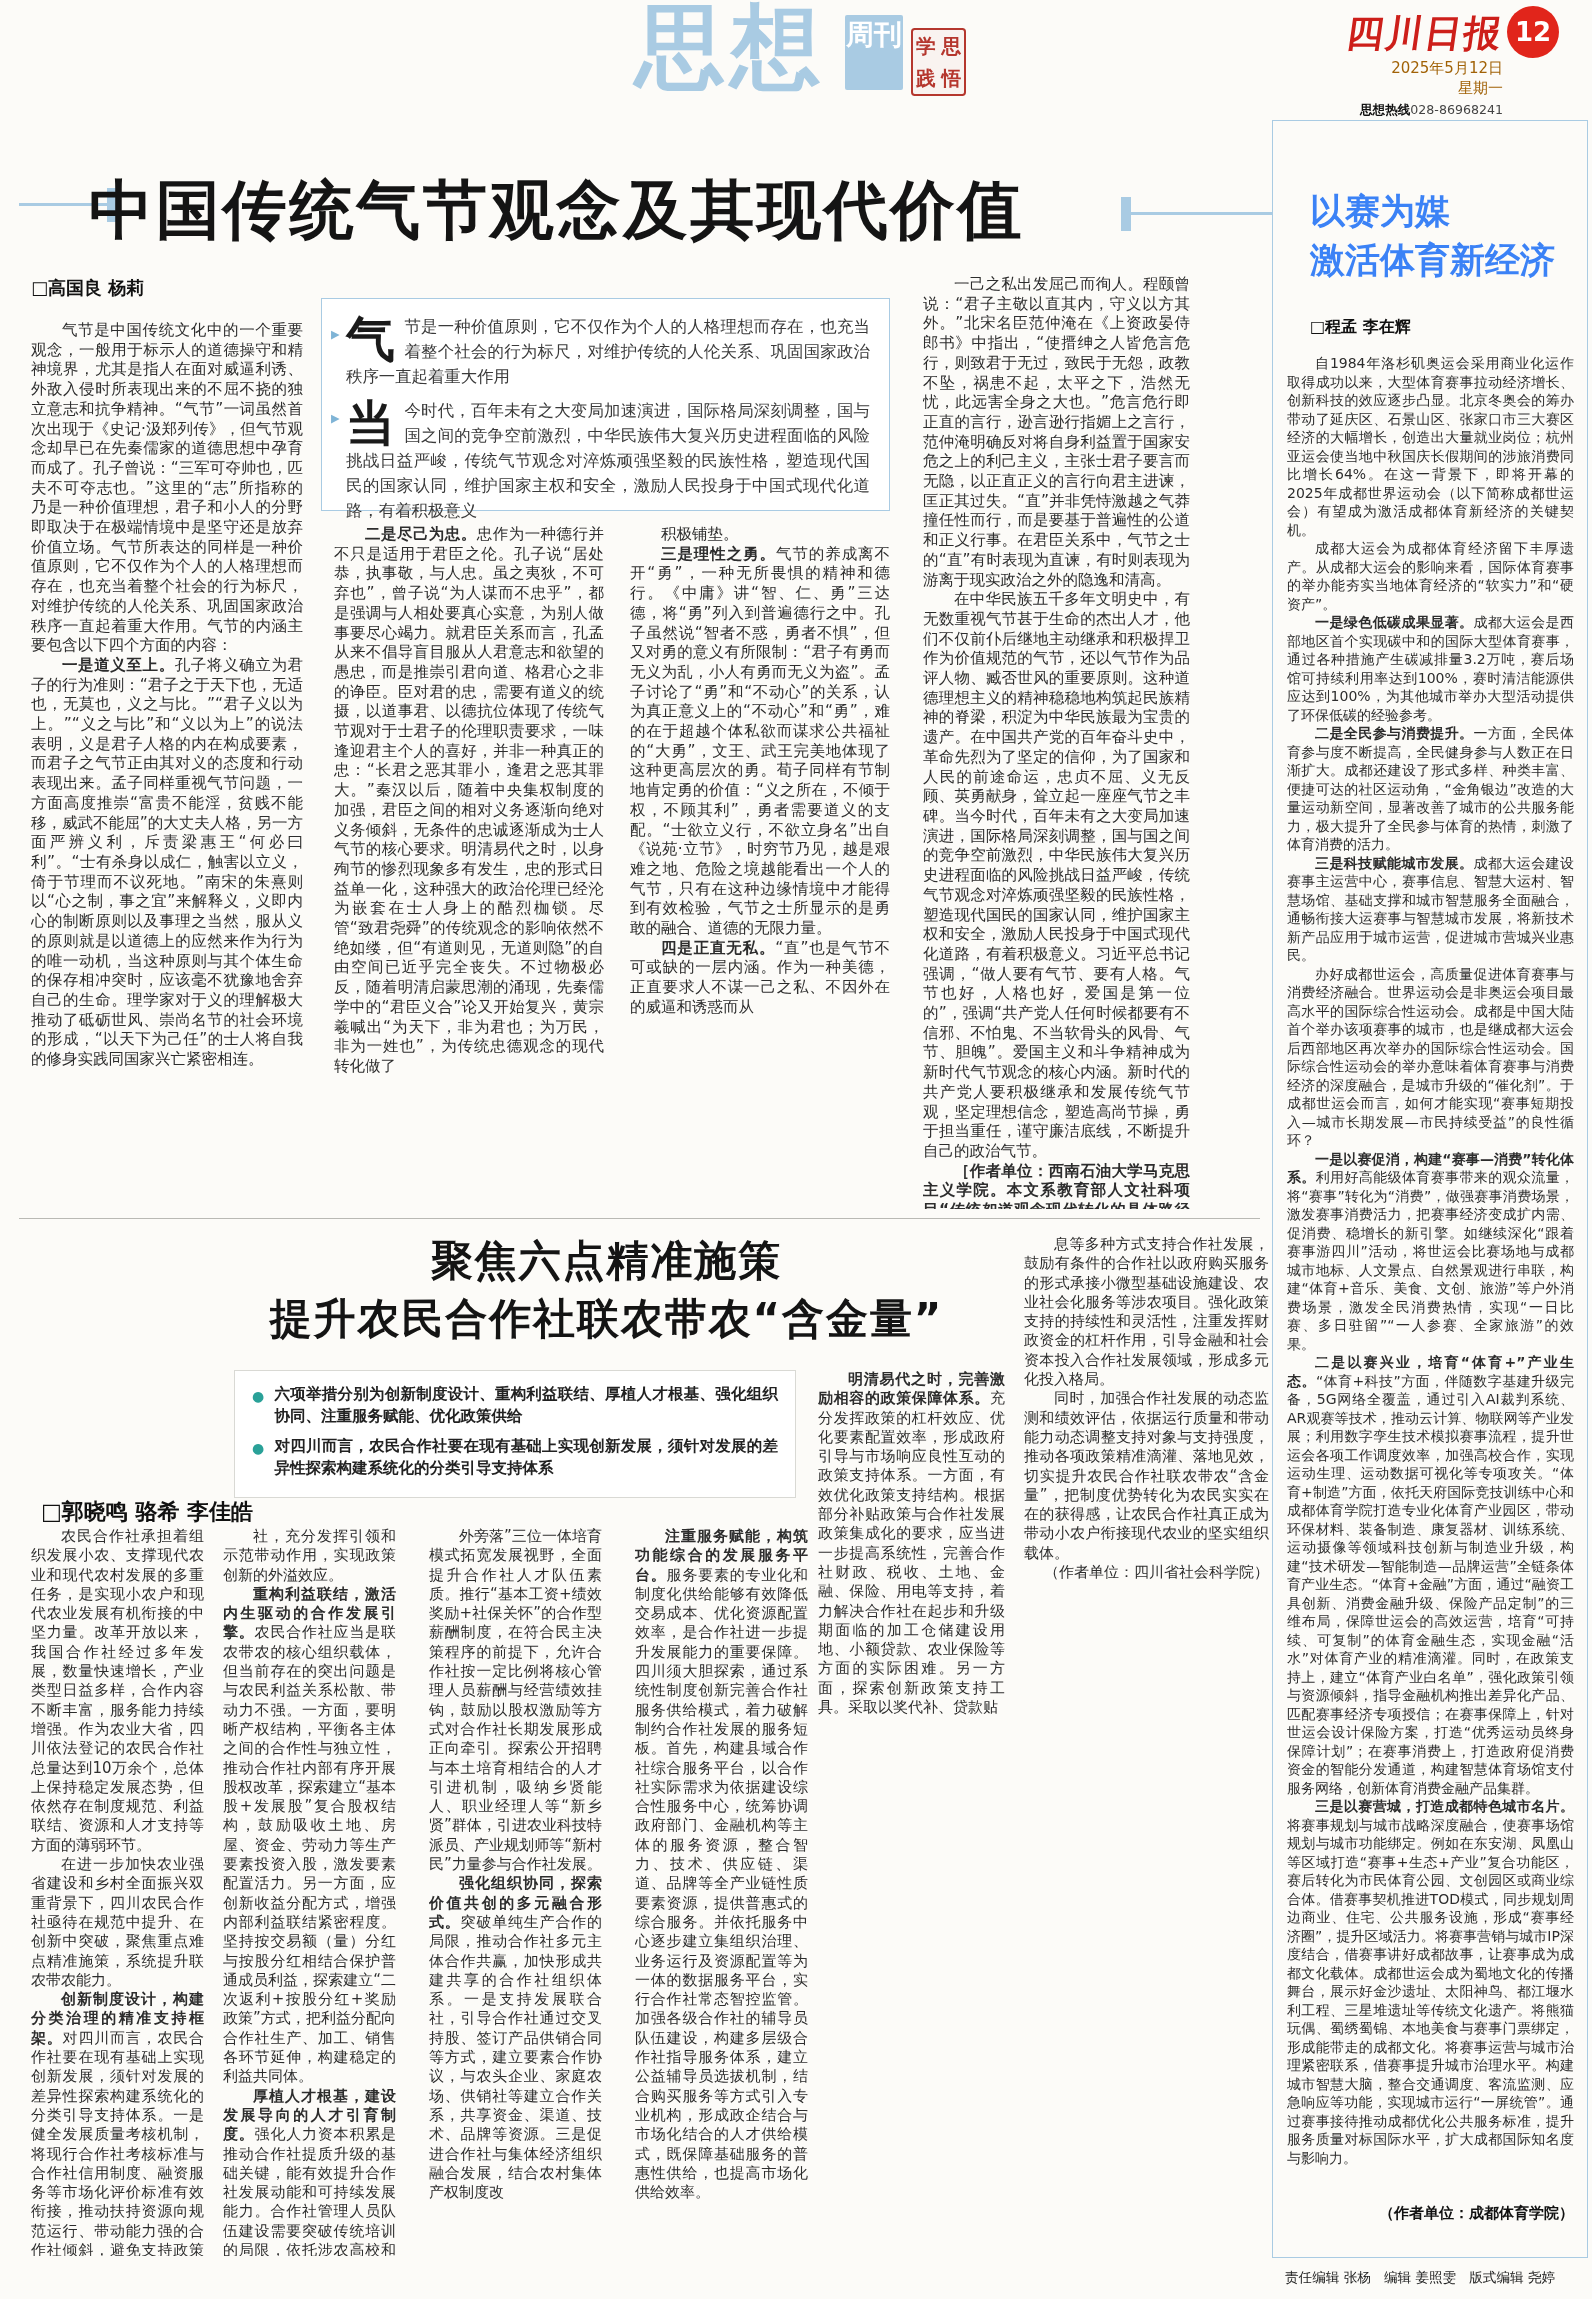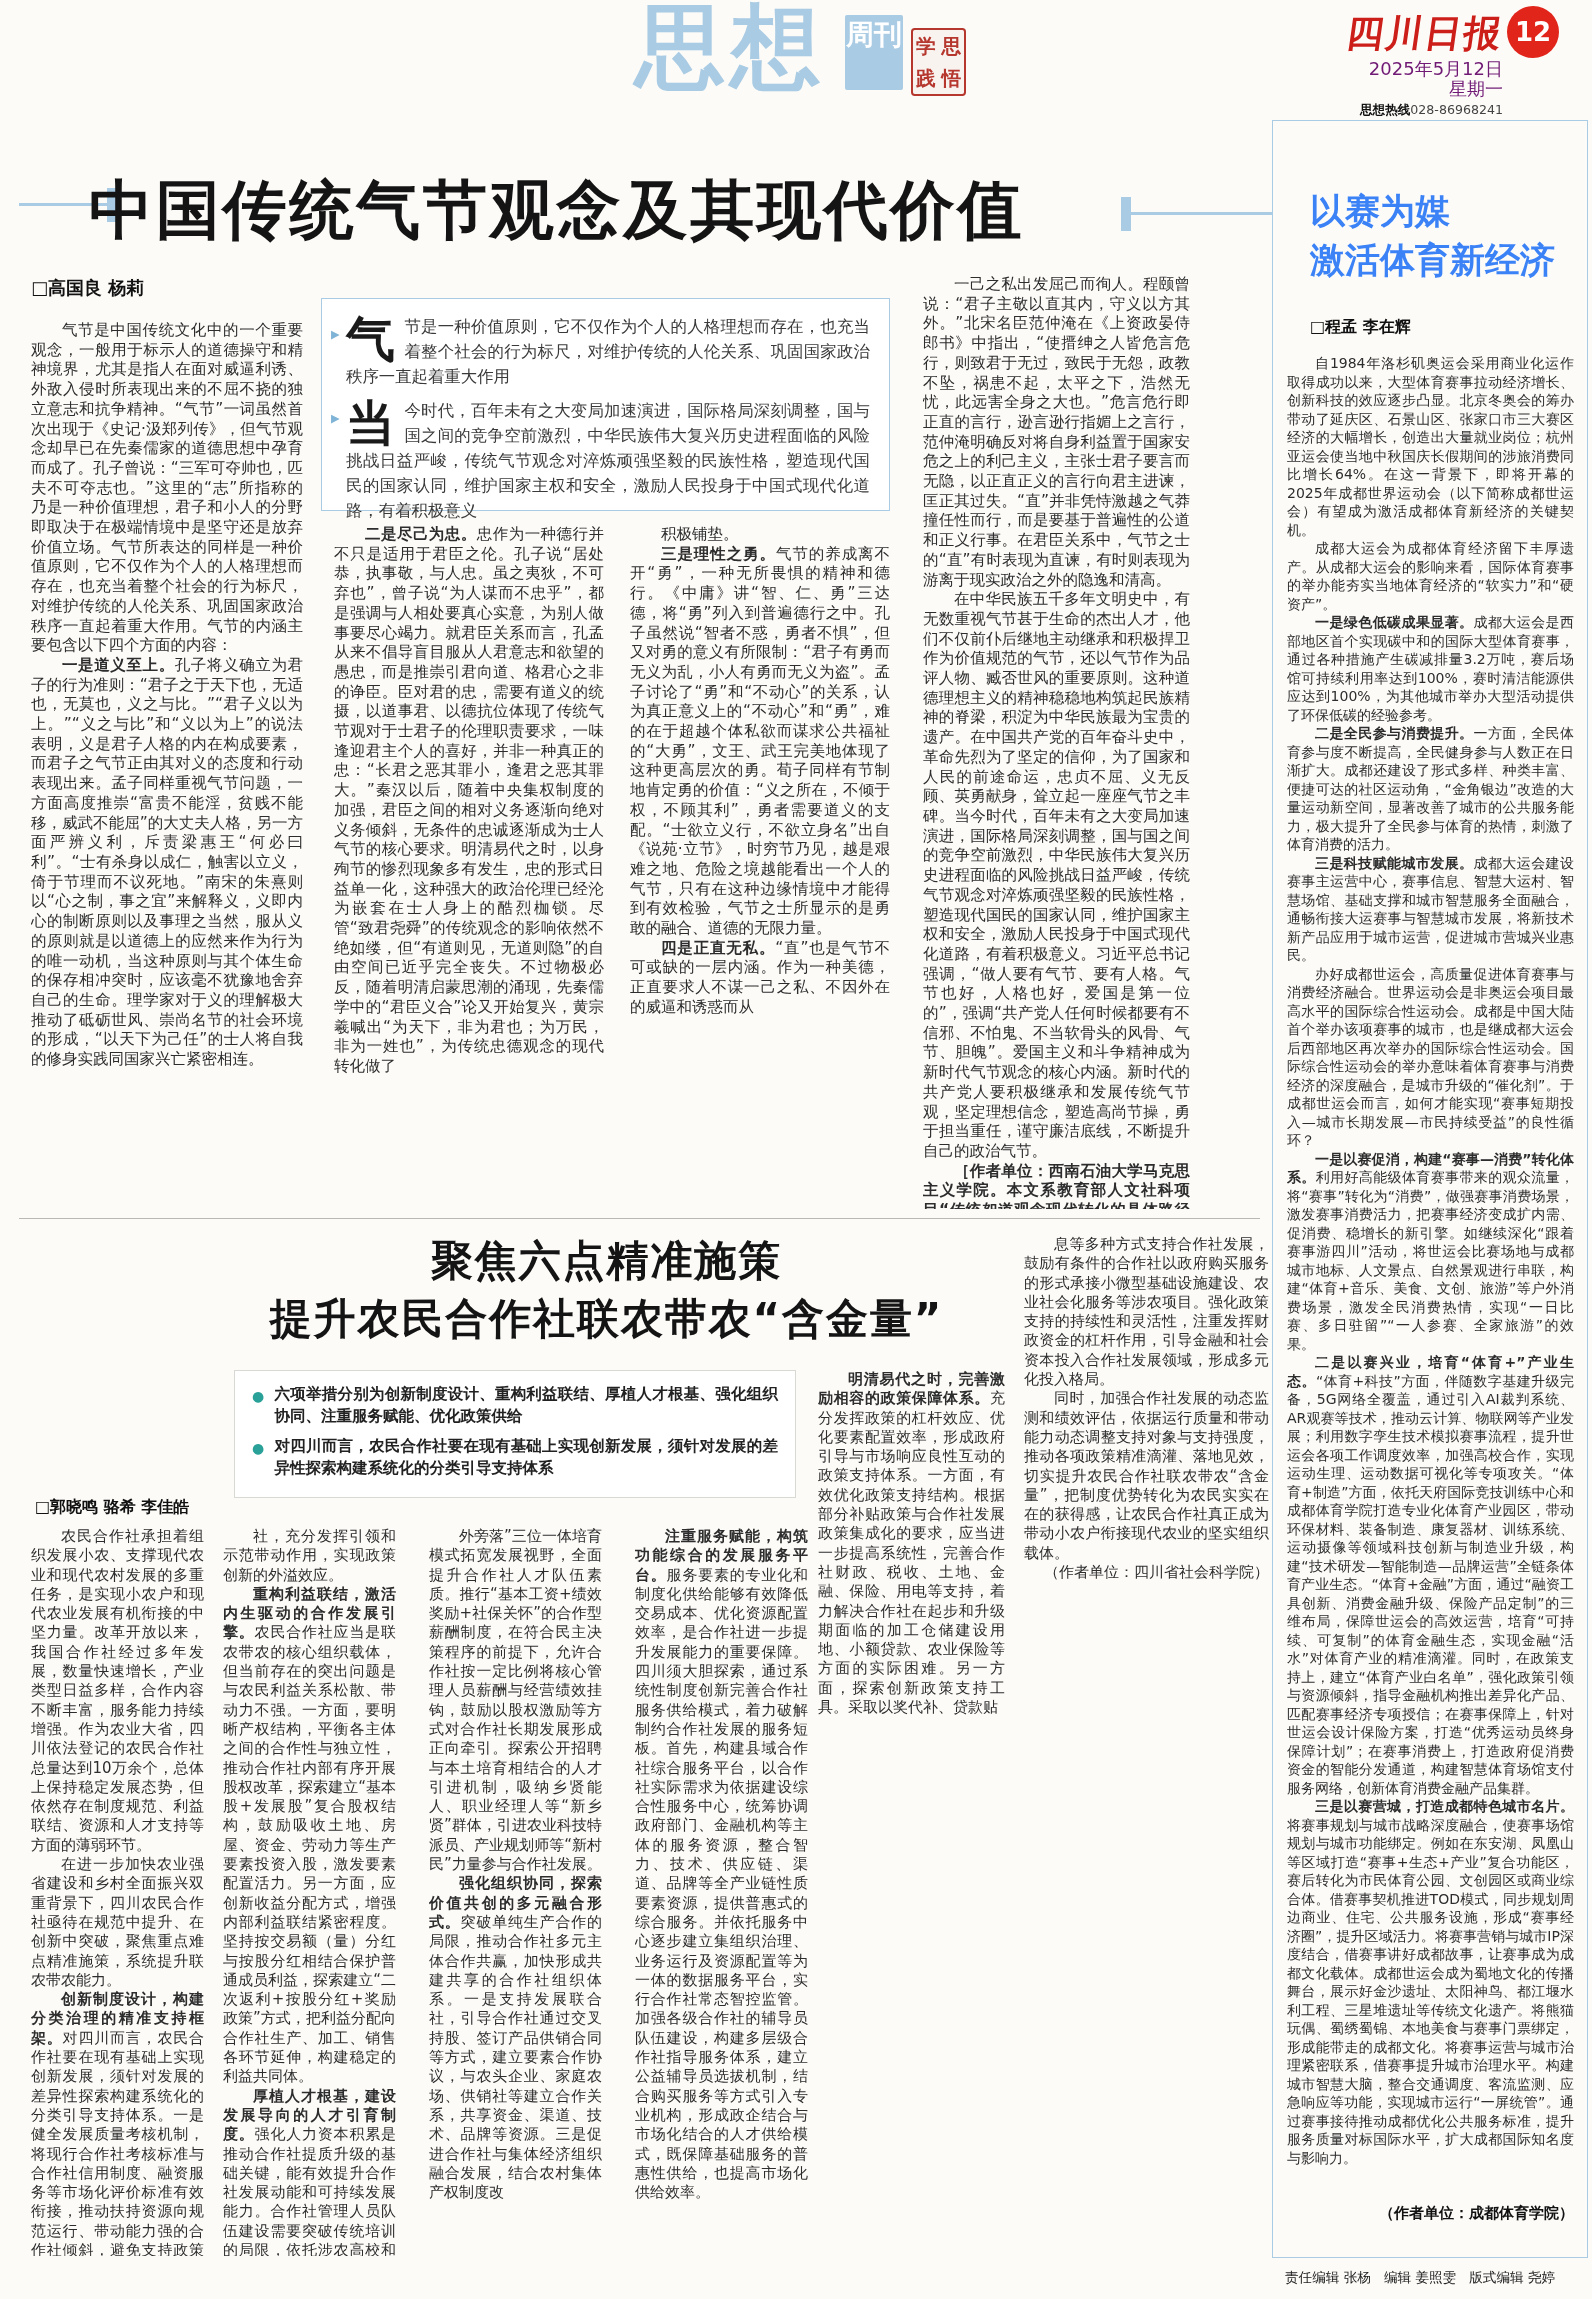--- a/index.html
+++ b/index.html
@@ -10,21 +10,21 @@
   #logo-weekly{position:absolute;left:845px;top:15px;width:58px;height:75px;background:#a9cbe3;border-radius:2px;
                color:#fff;font-size:28px;font-weight:700;line-height:36px;text-align:center;padding-top:1.9px;box-sizing:border-box;}
   #seal{position:absolute;left:911px;top:28px;width:51px;height:64px;border:2.8px solid #b5372e;border-radius:3.7px;
         display:grid;grid-template-columns:1fr 1fr;align-items:center;justify-items:center;
         color:#b5372e;font-size:19.7px;font-weight:700;background:rgba(181,55,46,.04);}
   #masthead{position:absolute;right:90px;top:9.4px;text-align:right;}
   #paper-name{font-size:37px;font-weight:800;color:#cd1f1a;transform:skewX(-8deg);letter-spacing:1.9px;
               font-family:"DejaVu Serif","Liberation Serif",serif;}
   #page-circle{position:absolute;left:1507px;top:5.6px;width:52px;height:52px;border-radius:50%;background:#e1251b;
                color:#fff;font-size:26px;font-weight:700;text-align:center;line-height:52px;}
-  .mast-line{font-size:18px;color:#701a75;line-height:19.7px;}
+  .mast-line{font-size:15px;color:#a16207;line-height:19.7px;}
   .hotline{font-size:12.6px;color:#444;margin-top:3.7px;}
   .hotline b{color:#111;}
   
   .deco{position:absolute;background:#a9cbe3;}
   
   #main-title{position:absolute;left:89px;top:167px;width:1007px;font-size:64px;font-weight:900;color:#141414;
               letter-spacing:2.8px;white-space:nowrap;}
   .byline{position:absolute;font-size:18px;font-weight:700;color:#111;}
   .col{position:absolute;overflow:hidden;text-align:justify;font-size:15.5px;line-height:19.7px;color:#2d2d2d;}
   .col p{margin:0;text-indent:2em;}
@@ -132,21 +132,21 @@
   <div id="b-title">
     <div>聚焦六点精准施策</div>
     <div>提升农民合作社联农带农“含金量”</div>
   </div>
 
   <div id="bullet-box">
       <div class="bullet-item">六项举措分别为创新制度设计、重构利益联结、厚植人才根基、强化组织协同、注重服务赋能、优化政策供给</div>
       <div class="bullet-item">对四川而言，农民合作社要在现有基础上实现创新发展，须针对发展的差异性探索构建系统化的分类引导支持体系</div>
     </div>
 
-  <div class="byline" style="left:35px;top:1497px;font-size:16px;">□郭晓鸣 骆希 李佳皓</div>
+  <div class="byline" style="left:41px;top:1497px;font-size:22px;">□郭晓鸣 骆希 李佳皓</div>
 
   <div class="col bcol" style="left:31px;top:1527px;width:173px;height:729px;">
       <p>农民合作社承担着组织发展小农、支撑现代农业和现代农村发展的多重任务，是实现小农户和现代农业发展有机衔接的中坚力量。改革开放以来，我国合作社经过多年发展，数量快速增长，产业类型日益多样，合作内容不断丰富，服务能力持续增强。作为农业大省，四川依法登记的农民合作社总量达到10万余个，总体上保持稳定发展态势，但依然存在制度规范、利益联结、资源和人才支持等方面的薄弱环节。</p>
       <p>在进一步加快农业强省建设和乡村全面振兴双重背景下，四川农民合作社亟待在规范中提升、在创新中突破，聚焦重点难点精准施策，系统提升联农带农能力。</p>
       <p><b>创新制度设计，构建分类治理的精准支持框架。</b>对四川而言，农民合作社要在现有基础上实现创新发展，须针对发展的差异性探索构建系统化的分类引导支持体系。一是健全发展质量考核机制，将现行合作社考核标准与合作社信用制度、融资服务等市场化评价标准有效衔接，推动扶持资源向规范运行、带动能力强的合作社倾斜，避免支持政策一刀切。</p>
     </div>
   <div class="col bcol" style="left:223px;top:1527px;width:173px;height:729px;">
       <p>社，充分发挥引领和示范带动作用，实现政策创新的外溢效应。</p>
       <p><b>重构利益联结，激活内生驱动的合作发展引擎。</b>农民合作社应当是联农带农的核心组织载体，但当前存在的突出问题是与农民利益关系松散、带动力不强。一方面，要明晰产权结构，平衡各主体之间的合作性与独立性，推动合作社内部有序开展股权改革，探索建立“基本股+发展股”复合股权结构，鼓励吸收土地、房屋、资金、劳动力等生产要素投资入股，激发要素配置活力。另一方面，应创新收益分配方式，增强内部利益联结紧密程度。坚持按交易额（量）分红与按股分红相结合保护普通成员利益，探索建立“二次返利+按股分红+奖励政策”方式，把利益分配向合作社生产、加工、销售各环节延伸，构建稳定的利益共同体。</p>
       <p><b>厚植人才根基，建设发展导向的人才引育制度。</b>强化人力资本积累是推动合作社提质升级的基础关键，能有效提升合作社发展动能和可持续发展能力。合作社管理人员队伍建设需要突破传统培训的局限，依托涉农高校和职业院校建立合作社产学研协同育人平台，重点强化合作社管理人员的战略、股权架构、财务管理、运营体系等现代化管理能力培养。</p>

